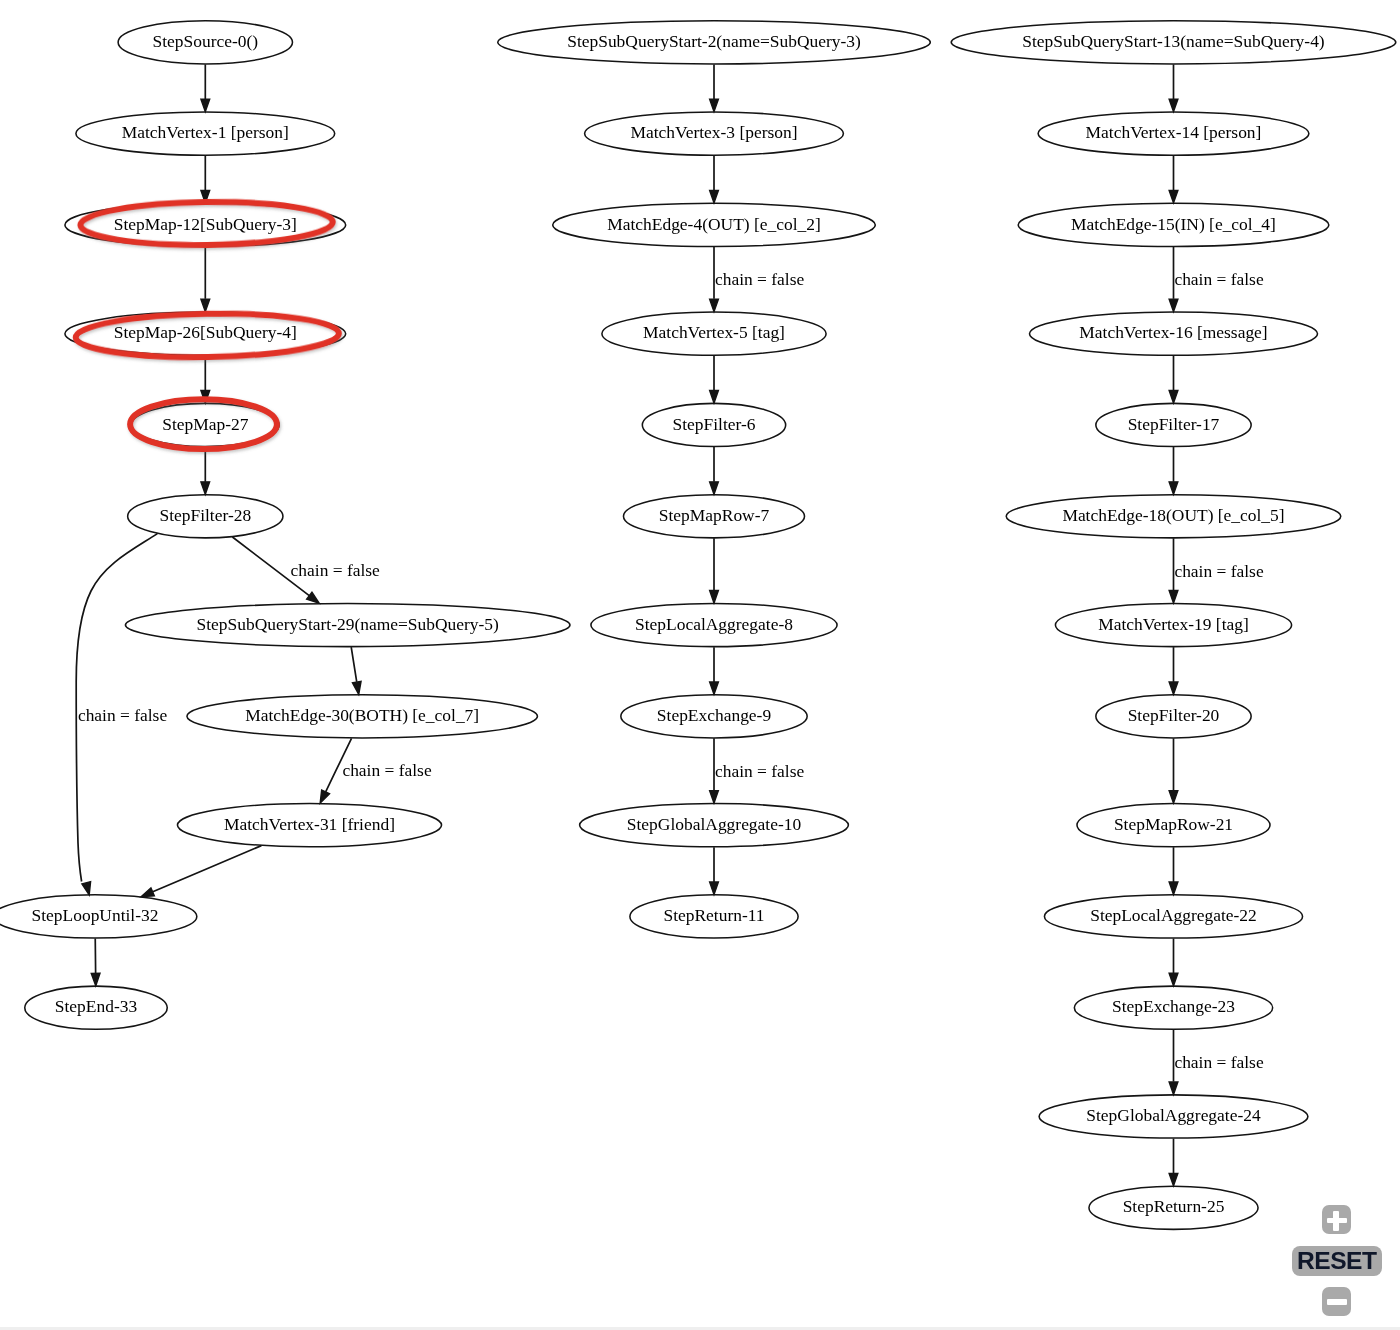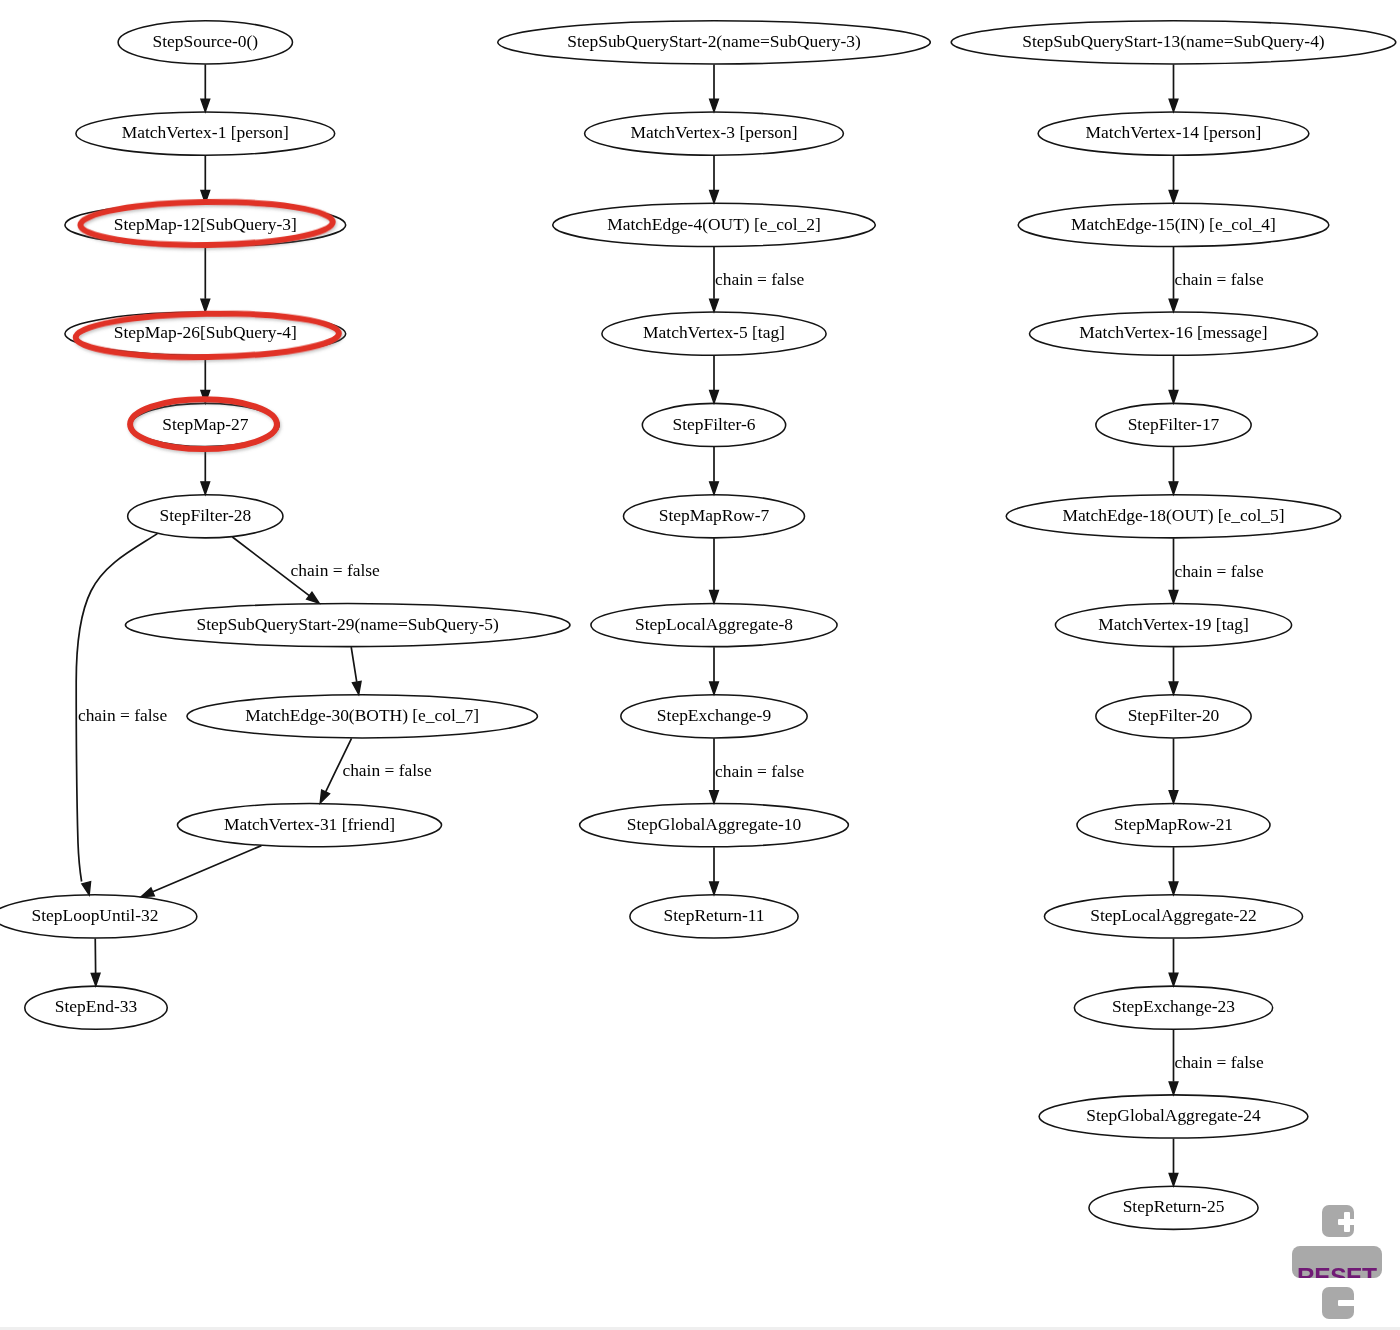--- a/index.html
+++ b/index.html
@@ -25,21 +25,21 @@
   .edge-arrow   { fill:#141414; stroke:#141414; stroke-width:1.4; stroke-linejoin:miter; }
   .edge-label   { font-family:"Liberation Serif", serif; font-size:17.45px; fill:#000000; text-anchor:start; }
   .hl-ellipse   { fill:none; stroke:#e03325; stroke-width:6.0; }
 
   #zoom-controls {
     position:absolute; left:0; top:0; width:1400px; height:1330px;
     pointer-events:none;
   }
   .zbtn {
     position:absolute; display:flex; align-items:center; justify-content:center;
-    background:#a9a9a9; color:#701a75; border:0; padding:16px; margin:0;
+    background:#a9a9a9; color:#0f172a; border:0; padding:0; margin:0;
     cursor:pointer; pointer-events:auto;
     -webkit-font-smoothing:antialiased; transform:translateZ(0);
   }
   #zoom-in    { left:1322px; top:1205px; width:29px; height:29px; border-radius:7px; }
   #zoom-out   { left:1322px; top:1287px; width:29px; height:29px; border-radius:7px; }
   #zoom-reset {
     left:1292px; top:1246px; width:90px; height:30px; border-radius:8px;
     font-family:"Liberation Sans", sans-serif; font-weight:bold;
     font-size:24.6px; line-height:30px; letter-spacing:-0.5px; text-indent:-0.5px;
     align-items:flex-start; overflow:hidden;

